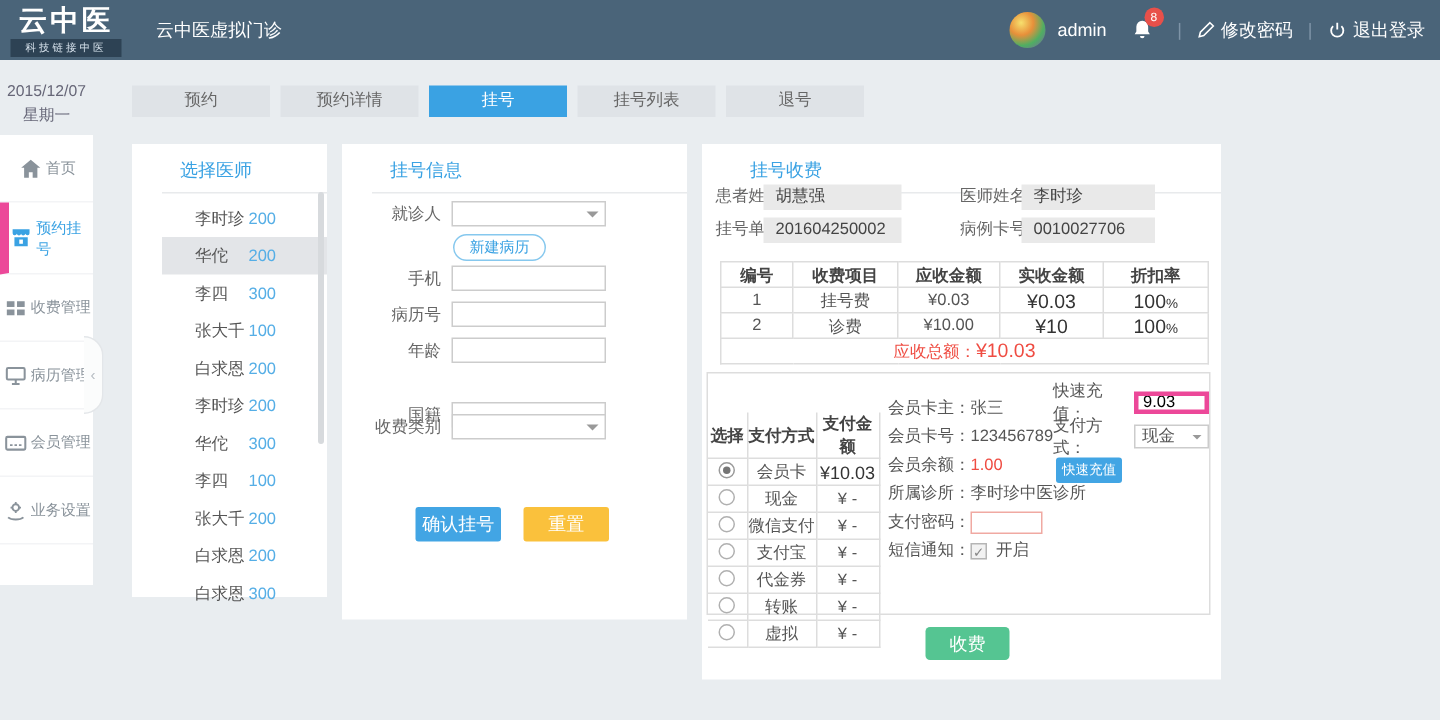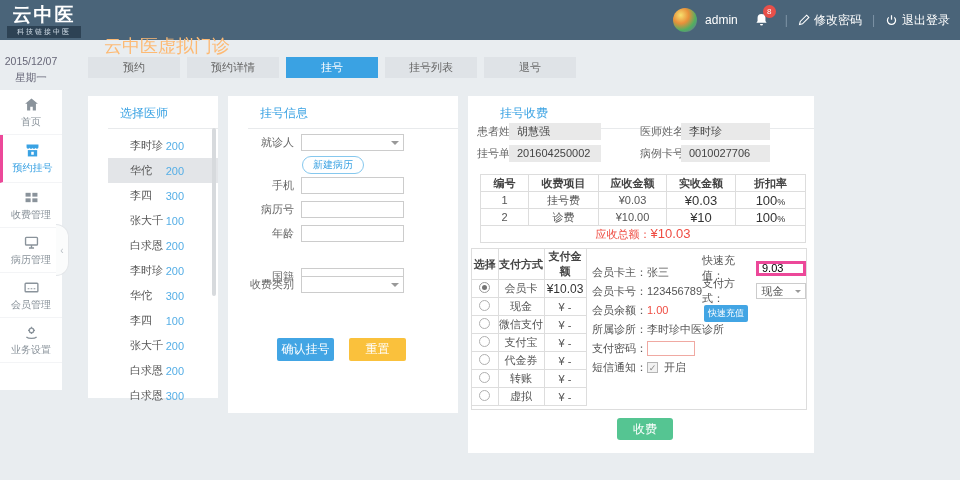--- a/index.html
+++ b/index.html
@@ -4,41 +4,41 @@
 <style>
   * { margin:0; padding:0; box-sizing:border-box; }
   html,body { width:960px; height:480px; }
   body { position:relative; font-family:"Liberation Sans",sans-serif; background:#e9edf0; overflow:hidden; color:#555; }
 
   
   .header { position:absolute; top:0; left:0; width:960px; height:40px; background:#4a6479; }
   .logo { position:absolute; left:7px; top:3px; width:74px; text-align:center; color:#fff; cursor:pointer; }
   .logo-text { font-size:19px; font-weight:bold; letter-spacing:2px; line-height:23px; }
   .logo-sub { display:block; background:#2d4254; font-size:7px; letter-spacing:2px; color:#d7e2ec; padding:1px 0; white-space:nowrap; overflow:hidden; }
-  .app-title { position:absolute; left:104px; top:0; line-height:40px; color:#fdba74; font-size:18px;margin-top:26px; }
+  .app-title { position:absolute; left:104px; top:0; line-height:40px; color:#ffffff; font-size:12px; }
   .header-right { position:absolute; right:10px; top:0; height:40px; display:flex; align-items:center; color:#fff; font-size:12px; }
   .avatar { width:24px; height:24px; border-radius:50%; margin-right:8px; cursor:pointer;
             background:radial-gradient(circle at 32% 30%, #f7e06e 0%, #e8903a 35%, #4fae62 65%, #7c5fa8 100%); }
   .bell-wrap { position:relative; margin:0 6px 0 16px; cursor:pointer; }
   .bell-wrap svg { display:block; }
   .badge { position:absolute; top:-7px; left:9px; background:#e8504a; border-radius:7px; min-width:13px; height:13px; line-height:13px; font-size:8px; text-align:center; padding:0 2px; color:#fff; }
   .sep { color:#7e94a7; margin:0 10px; font-size:12px; }
   .hdr-link { display:flex; align-items:center; gap:4px; cursor:pointer; }
 
   
   .tabs { position:absolute; left:88px; top:57px; display:flex; gap:7px; }
   .tab { width:92px; height:21px; line-height:21px; text-align:center; font-size:11px; color:#666; background:#dfe3e7; cursor:pointer; }
   .tab.active { background:#3aa2e3; color:#fff; }
 
   
   .side-date { position:absolute; left:0; top:53px; width:62px; text-align:center; font-size:10.5px; color:#667; line-height:16px; }
   .side-menu { position:absolute; left:0; top:90px; width:62px; height:300px; background:#fff; }
-  .side-item { height:45px; display:flex; flex-direction:column; align-items:center; justify-content:center; gap:2px; color:#8a939b; font-size:10px; border-bottom:1px solid #f3f4f6; cursor:pointer; }
+  .side-item { height:45px; display:flex; flex-direction:row; align-items:center; justify-content:center; gap:2px; color:#8a939b; font-size:10px; border-bottom:1px solid #f3f4f6; cursor:pointer; }
   .side-item svg { width:17px; height:17px; }
-  .side-item.active { height:48px; border-left:3px solid #ec4899; color:#3aa2e3; }
+  .side-item.active { height:48px; border-left:6px solid #ec4899; color:#3aa2e3; }
   .handle { position:absolute; left:56px; top:224px; width:13px; height:52px; background:#fbfcfc; border:1px solid #e3e6e9; border-left:none; border-radius:0 26px 26px 0; display:flex; align-items:center; justify-content:center; color:#b7bdc3; font-size:10px; cursor:pointer; }
 
   
   .panel { position:absolute; background:#fff;padding-left:20px; }
   .doctor-panel { left:88px; top:96px; width:130px; height:302px; }
   .reg-panel    { left:228px; top:96px; width:230px; height:317px; }
   .fee-panel    { left:468px; top:96px; width:346px; height:357px; }
   .panel-title { color:#3aa2e3; font-size:12px; padding:9px 12px 6px; border-bottom:1px solid #e8eaec; }
 
   
@@ -71,21 +71,21 @@
   .vbox { position:absolute; background:#e9e9e9; height:17px; line-height:17px; padding:0 8px; font-size:11px; color:#444; }
   .fee-table { position:absolute; left:12px; top:78px; border-collapse:collapse; font-size:11px; color:#555; table-layout:fixed; }
   .fee-table th, .fee-table td { border:1px solid #ddd; text-align:center; height:17px; padding:0; font-weight:normal; }
   .fee-table th { color:#444; font-weight:bold; }
   .big { font-size:13px; color:#333; }
   .pct { font-size:13px; color:#333; } .pct small { font-size:9px; }
   .total-td { color:#ef4c42; height:18px; }
   .total-td b { font-size:13px; font-weight:normal; }
 
   .pay-box { position:absolute; left:3px; top:152px; width:336px; height:162px; border:1px solid #ddd; }
-  .pay-table { border-collapse:collapse; font-size:11px; color:#555; table-layout:fixed; }
+  .pay-table { border-collapse:collapse; font-size:11px; color:#555; table-layout:fixed;margin-top:26px; }
   .pay-table th, .pay-table td { border-right:1px solid #ddd; border-bottom:1px solid #ddd; text-align:center; padding:0; }
   .pay-table th { height:17px; color:#444; }
   .pay-table td { height:18px; }
   .pay-amt { font-size:12px; color:#333; }
 
   .member { position:absolute; left:120px; top:14px; font-size:11px; color:#555; }
   .member .m-line { height:19px; line-height:19px; display:flex; align-items:center; }
   .red { color:#ef4c42; }
   .pwd { width:48px; height:15px; border:1px solid #f0a9a2; font-size:11px; padding:0 3px; font-family:inherit; }
   .chk { display:inline-block; width:11px; height:11px; border:1px solid #b5b5b5; background:#f2f2f2; font-size:9px; line-height:11px; text-align:center; color:#888; cursor:pointer; }

